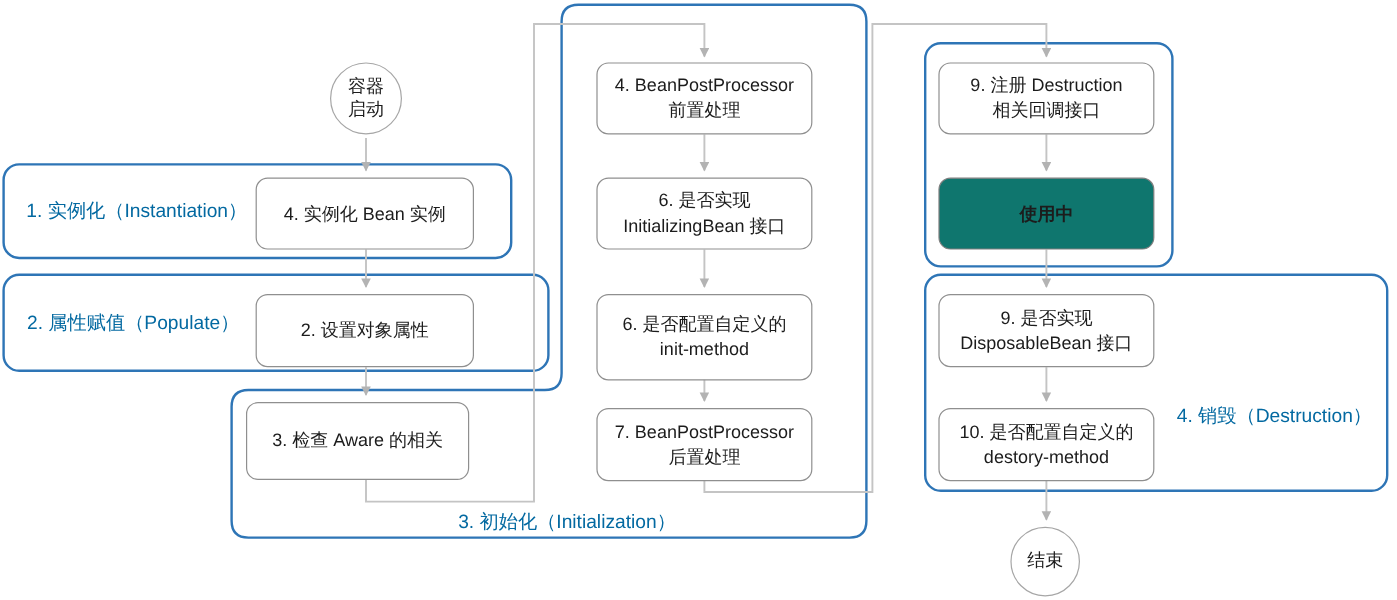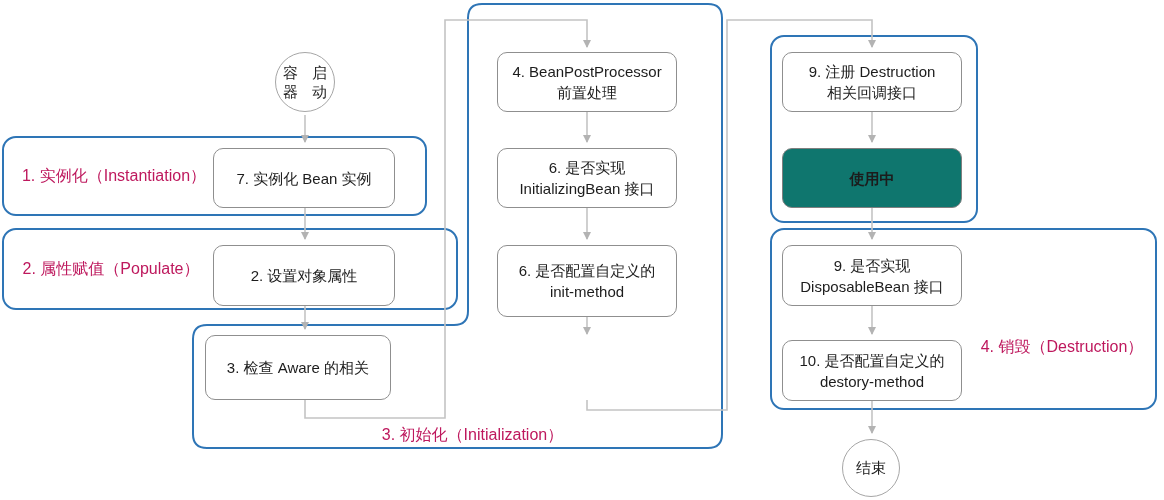--- a/index.html
+++ b/index.html
@@ -11,25 +11,25 @@
   svg.layer { position:absolute; left:0; top:0; width:1164px; height:500px; }
   .blue-box { position:absolute; border:2px solid #2e75b6; border-radius:14px; background:transparent; box-sizing:border-box; }
   .node {
     position:absolute; background:#ffffff; border:1.5px solid #8f8f8f; border-radius:10px;
     box-sizing:border-box; display:flex; flex-direction:column; align-items:center; justify-content:center;
     font-size:15px; color:#1c1c1c; line-height:1.4; text-align:center; white-space:nowrap;
   }
   .node.gray { background:#0f766e; border-color:#7f7f7f;font-weight:bold; }
   .circle {
     position:absolute; background:#ffffff; border:1.5px solid #a6a6a6; border-radius:50%;
-    box-sizing:border-box; display:flex; align-items:center; justify-content:center;
+    box-sizing:border-box; display:flex; flex-direction:column; align-items:center; justify-content:center;
     font-size:15px; color:#1c1c1c; line-height:1.3; text-align:center;
   }
   .blue-label {
-    position:absolute; color:#be185d; font-size:16px; white-space:nowrap;
+    position:absolute; color:#0369a1; font-size:16px; white-space:nowrap;
     display:flex; align-items:center; justify-content:center; text-align:center;
   }
 </style>
 </head>
 <body>
 
 <div class="canvas">
 
   <div class="blue-box" style="left:2px;top:136px;width:425px;height:80px"></div>
   <div class="blue-box" style="left:2px;top:228px;width:456px;height:82px"></div>
@@ -68,40 +68,44 @@
   <div class="circle" style="left:842px;top:439px;width:58px;height:58px">
     <span>结束</span>
   </div>
 
   <div class="blue-label" style="left:18px;top:136px;width:192px;height:80px">1. 实例化（Instantiation）</div>
   <div class="blue-label" style="left:18px;top:228px;width:186px;height:82px">2. 属性赋值（Populate）</div>
   <div class="blue-label" style="left:330px;top:424px;width:285px;height:22px">3. 初始化（Initialization）</div>
   <div class="blue-label" style="left:966px;top:336px;width:192px;height:22px">4. 销毁（Destruction）</div>
 
   <div class="node" style="left:213px;top:148px;width:182px;height:60px">
-    <span>7. 实例化 Bean 实例</span>
+    <span>4. 实例化 Bean 实例</span>
   </div>
   <div class="node" style="left:213px;top:245px;width:182px;height:61px">
     <span>2. 设置对象属性</span>
   </div>
   <div class="node" style="left:205px;top:335px;width:186px;height:65px">
     <span>3. 检查 Aware 的相关</span>
   </div>
 
   <div class="node" style="left:497px;top:52px;width:180px;height:60px">
     <span>4. BeanPostProcessor</span>
     <span>前置处理</span>
   </div>
   <div class="node" style="left:497px;top:148px;width:180px;height:60px">
     <span>6. 是否实现</span>
     <span>InitializingBean 接口</span>
   </div>
   <div class="node" style="left:497px;top:245px;width:180px;height:72px">
     <span>6. 是否配置自定义的</span>
     <span>init-method</span>
+  </div>
+  <div class="node" style="left:497px;top:340px;width:180px;height:61px">
+    <span>7. BeanPostProcessor</span>
+    <span>后置处理</span>
   </div>
 
   <div class="node" style="left:782px;top:52px;width:180px;height:60px">
     <span>9. 注册 Destruction</span>
     <span>相关回调接口</span>
   </div>
   <div class="node gray" style="left:782px;top:148px;width:180px;height:60px">
     <span>使用中</span>
   </div>
   <div class="node" style="left:782px;top:245px;width:180px;height:61px">

